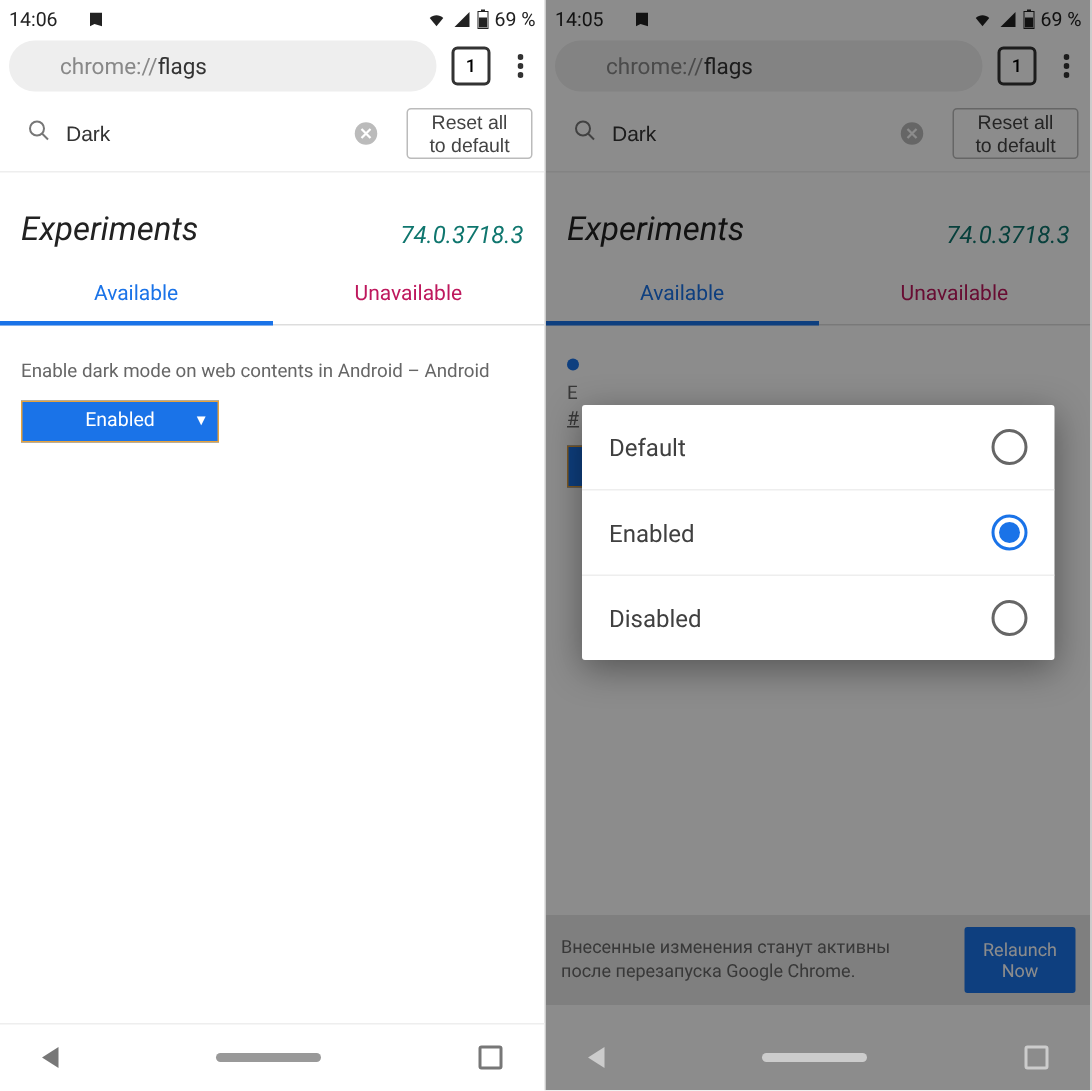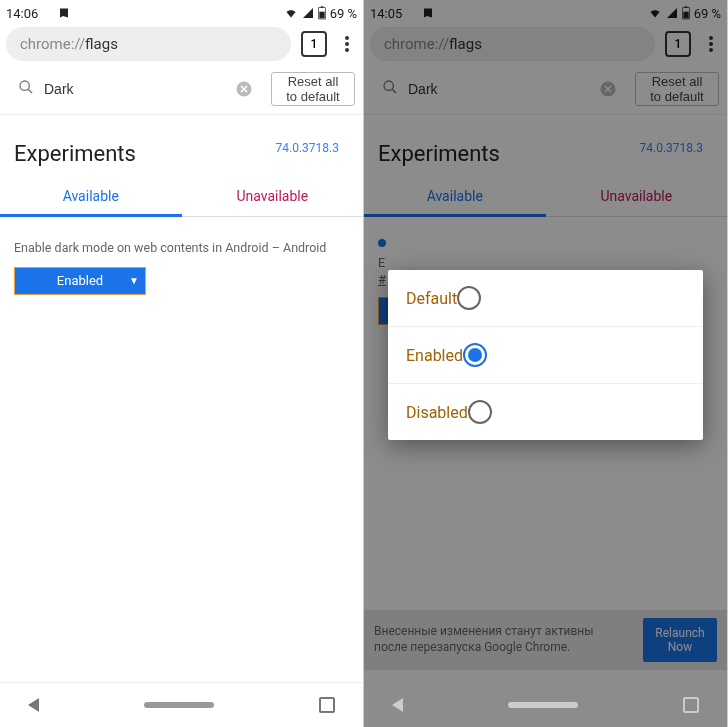--- a/index.html
+++ b/index.html
@@ -8,37 +8,37 @@
 
 
 .status { height:22px; display:flex; justify-content:space-between; align-items:center; padding:2px 6px 0 6px; font-size:13px; color:#222; }
 .status .left { display:flex; gap:20px; align-items:center; }
 .status .right { display:flex; gap:4px; align-items:center; }
 .st-icon svg { display:block; }
 
 
 .ombar { height:40px; display:flex; align-items:center; padding:0 6px; gap:10px; }
 .omnibox { flex:1; background:#eeeeee; border-radius:20px; height:34px; display:flex; align-items:center; padding:0 14px; font-size:15px; color:#555; }
-.omnibox .url-prefix { color:#888; }
+.omnibox .url-prefix { color:#888;margin-left:20px; }
 .omnibox .url-rest { color:#333; }
 .tabcount { width:22px; height:22px; border:2px solid #333; border-radius:4px; display:flex; align-items:center; justify-content:center; font-size:12px; font-weight:500; }
 .menu-dots { width:20px; display:flex; justify-content:center; }
 .menu-dots svg { display:block; }
 
 
 .sbar { display:flex; align-items:center; padding:8px 8px; gap:8px; border-bottom:1px solid #eee; }
 .sinput { flex:1; display:flex; align-items:center; gap:8px; padding:0 10px; height:34px; background:#fff; }
 .sinput input { border:none; outline:none; font-size:14px; flex:1; background:transparent; color:#333; }
 .clear-ic { width:18px; height:18px; color:#bbb; }
 .resetbtn { height:34px; border:1px solid #bbb; border-radius:3px; padding:0 10px; font-size:13px; background:#fff; color:#444; }
 
 
-.ehead { display:flex; justify-content:space-between; align-items:flex-start; padding:26px 24px 6px 14px; }
+.ehead { display:flex; justify-content:space-between; align-items:flex-end; padding:26px 14px 6px 14px;font-style:italic; }
 .ehead h1 { font-size:22px; font-weight:400; margin:0; color:#222; }
-.ehead .ver { font-size:12px; color:#3b82f6; }
+.ehead .ver { font-size:16px; color:#0f766e; }
 
 
 .tabs { display:flex; border-bottom:1px solid #ddd; }
 .tab { flex:1; text-align:center; padding:16px 0 12px 0; font-size:14px; color:#be185d; position:relative; }
 .tab.active { color:#1a73e8; }
 .tab.active::after { content:""; position:absolute; left:0; right:0; bottom:-1px; height:3px; background:#1a73e8; }
 
 
 .flag { padding:18px 14px 10px 14px; font-size:13px; color:#555; }
 .flag-title { display:flex; align-items:center; gap:6px; font-weight:700; color:#222; font-size:13px; }
@@ -56,21 +56,21 @@
 
 
 .navbar { position:absolute; height:44px; left:0; right:0; bottom:0; display:flex; justify-content:space-between; align-items:center; padding:0 28px; background:#fff; border-top:1px solid #eee; }
 .navbar .pill { width:70px; height:6px; background:#999; border-radius:3px; }
 .navbar .tri { width:0; height:0; border-top:7px solid transparent; border-bottom:7px solid transparent; border-right:11px solid #777; }
 .navbar .sq { width:12px; height:12px; border:2px solid #777; border-radius:2px; }
 
 
 .scrim { position:absolute; inset:0; background:rgba(0,0,0,.45); }
 .dialog { position:absolute; left:24px; right:24px; top:270px; background:#fff; border-radius:2px; box-shadow:0 6px 24px rgba(0,0,0,.4); overflow:hidden; }
-.opt { display:flex; align-items:center; padding:16px 18px; font-size:16px; color:#a16207; border-bottom:1px solid #eee; }
+.opt { display:flex; align-items:center; justify-content:space-between; padding:16px 18px; font-size:16px; color:#404040; border-bottom:1px solid #eee; }
 .opt:last-child { border-bottom:none; }
 .radio { width:20px; height:20px; border:2px solid #666; border-radius:50%; position:relative; flex:none; }
 .radio.sel { border-color:#1a73e8; }
 .radio.sel::after { content:""; position:absolute; inset:3px; background:#1a73e8; border-radius:50%; }
 
 .phone.right .navbar { background:transparent; border-top:none; }
 .phone.right .navbar .pill { background:#ccc; }
 .phone.right .navbar .tri { border-right-color:#ccc; }
 .phone.right .navbar .sq { border-color:#ccc; }
 </style>

